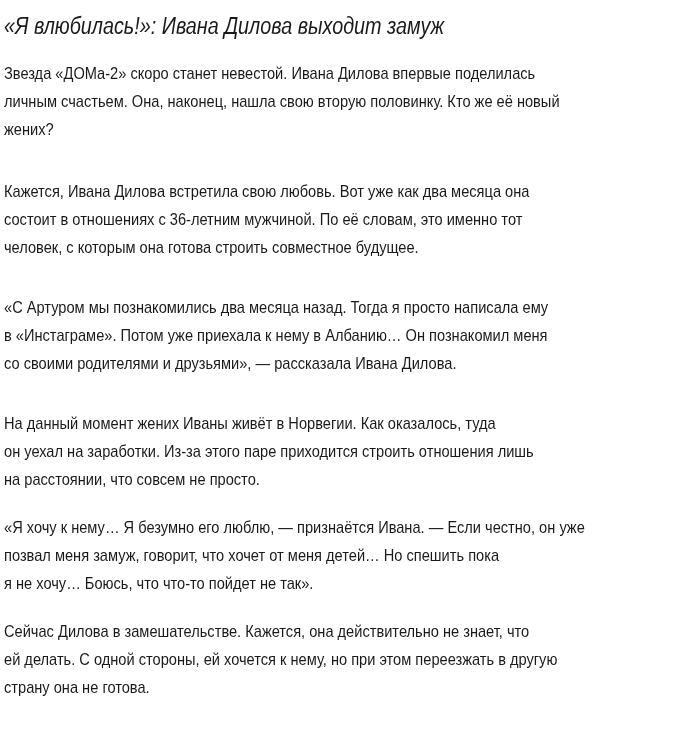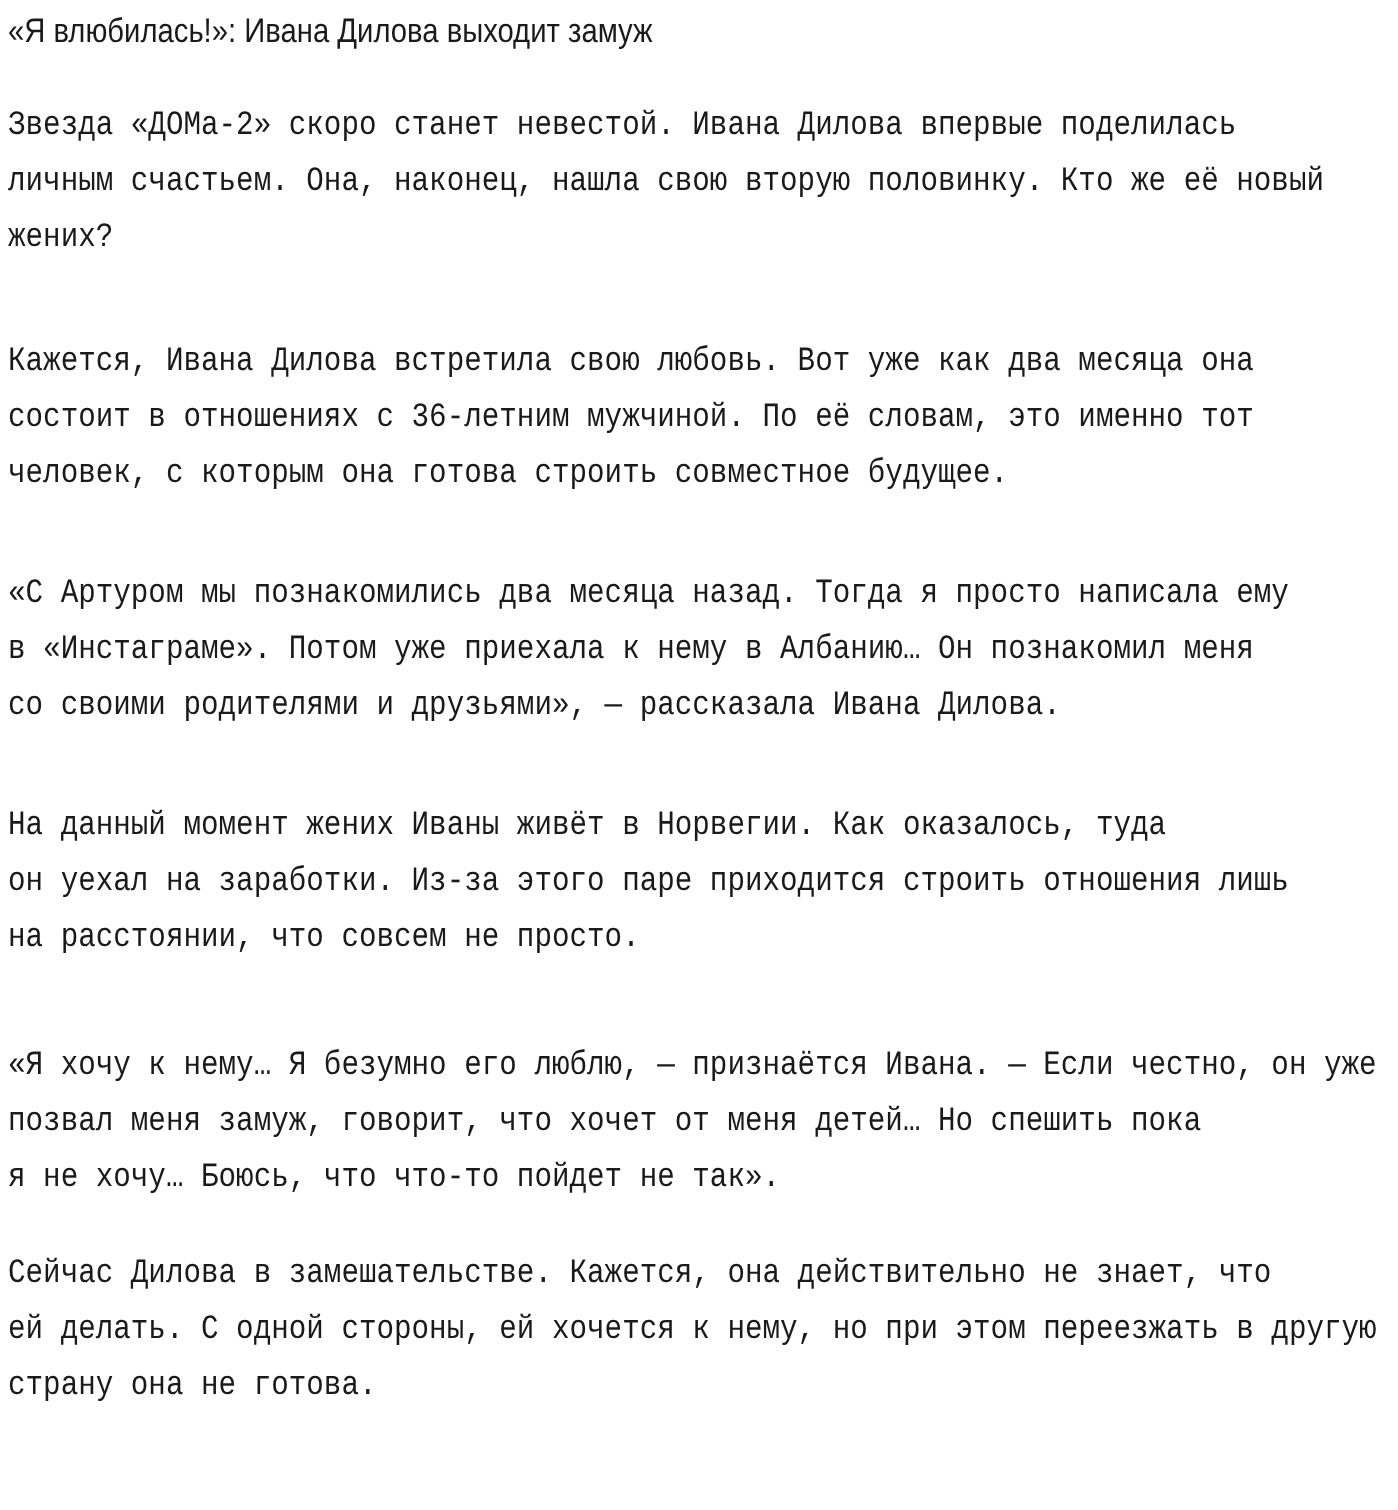--- a/index.html
+++ b/index.html
@@ -1,21 +1,21 @@
 <!DOCTYPE html>
 <html><head>
 <meta charset="utf-8">
 <style>
   html, body { margin:0; padding:0; background:#ffffff; }
   body { width:699px; height:755px; overflow:hidden; position:relative; }
   .article { position:absolute; left:4px; top:0; width:692px;
     font-family:"Liberation Sans", sans-serif; color:#1a1a1a;
     font-size:17px; line-height:28px; }
-  .title { margin:0; padding-top:2px; font-weight:normal; font-size:17px; line-height:28px; }
-  .para { margin:0;font-family:Liberation Mono, monospace; }
+  .title { margin:0; padding-top:12px; font-weight:normal; font-size:23px; line-height:28px;font-style:italic; }
+  .para { margin:0; }
   .line { display:block; white-space:nowrap; transform-origin:left center; transform:scaleX(0.86); }
 </style>
 </head>
 <body>
 
 <div class="article">
   <h1 class="title">
       <span class="line">«Я влюбилась!»: Ивана Дилова выходит замуж</span>
     </h1>
 
@@ -36,21 +36,21 @@
     <span class="line">в «Инстаграме». Потом уже приехала к нему в Албанию… Он познакомил меня</span>
     <span class="line">со своими родителями и друзьями», — рассказала Ивана Дилова.</span>
   </p>
 
   <p class="para" style="margin-top:32px">
     <span class="line">На данный момент жених Иваны живёт в Норвегии. Как оказалось, туда</span>
     <span class="line">он уехал на заработки. Из-за этого паре приходится строить отношения лишь</span>
     <span class="line">на расстоянии, что совсем не просто.</span>
   </p>
 
-  <p class="para" style="margin-top:36px">
+  <p class="para" style="margin-top:20px">
     <span class="line">«Я хочу к нему… Я безумно его люблю, — признаётся Ивана. — Если честно, он уже</span>
     <span class="line">позвал меня замуж, говорит, что хочет от меня детей… Но спешить пока</span>
     <span class="line">я не хочу… Боюсь, что что-то пойдет не так».</span>
   </p>
 
   <p class="para" style="margin-top:20px">
     <span class="line">Сейчас Дилова в замешательстве. Кажется, она действительно не знает, что</span>
     <span class="line">ей делать. С одной стороны, ей хочется к нему, но при этом переезжать в другую</span>
     <span class="line">страну она не готова.</span>
   </p>

